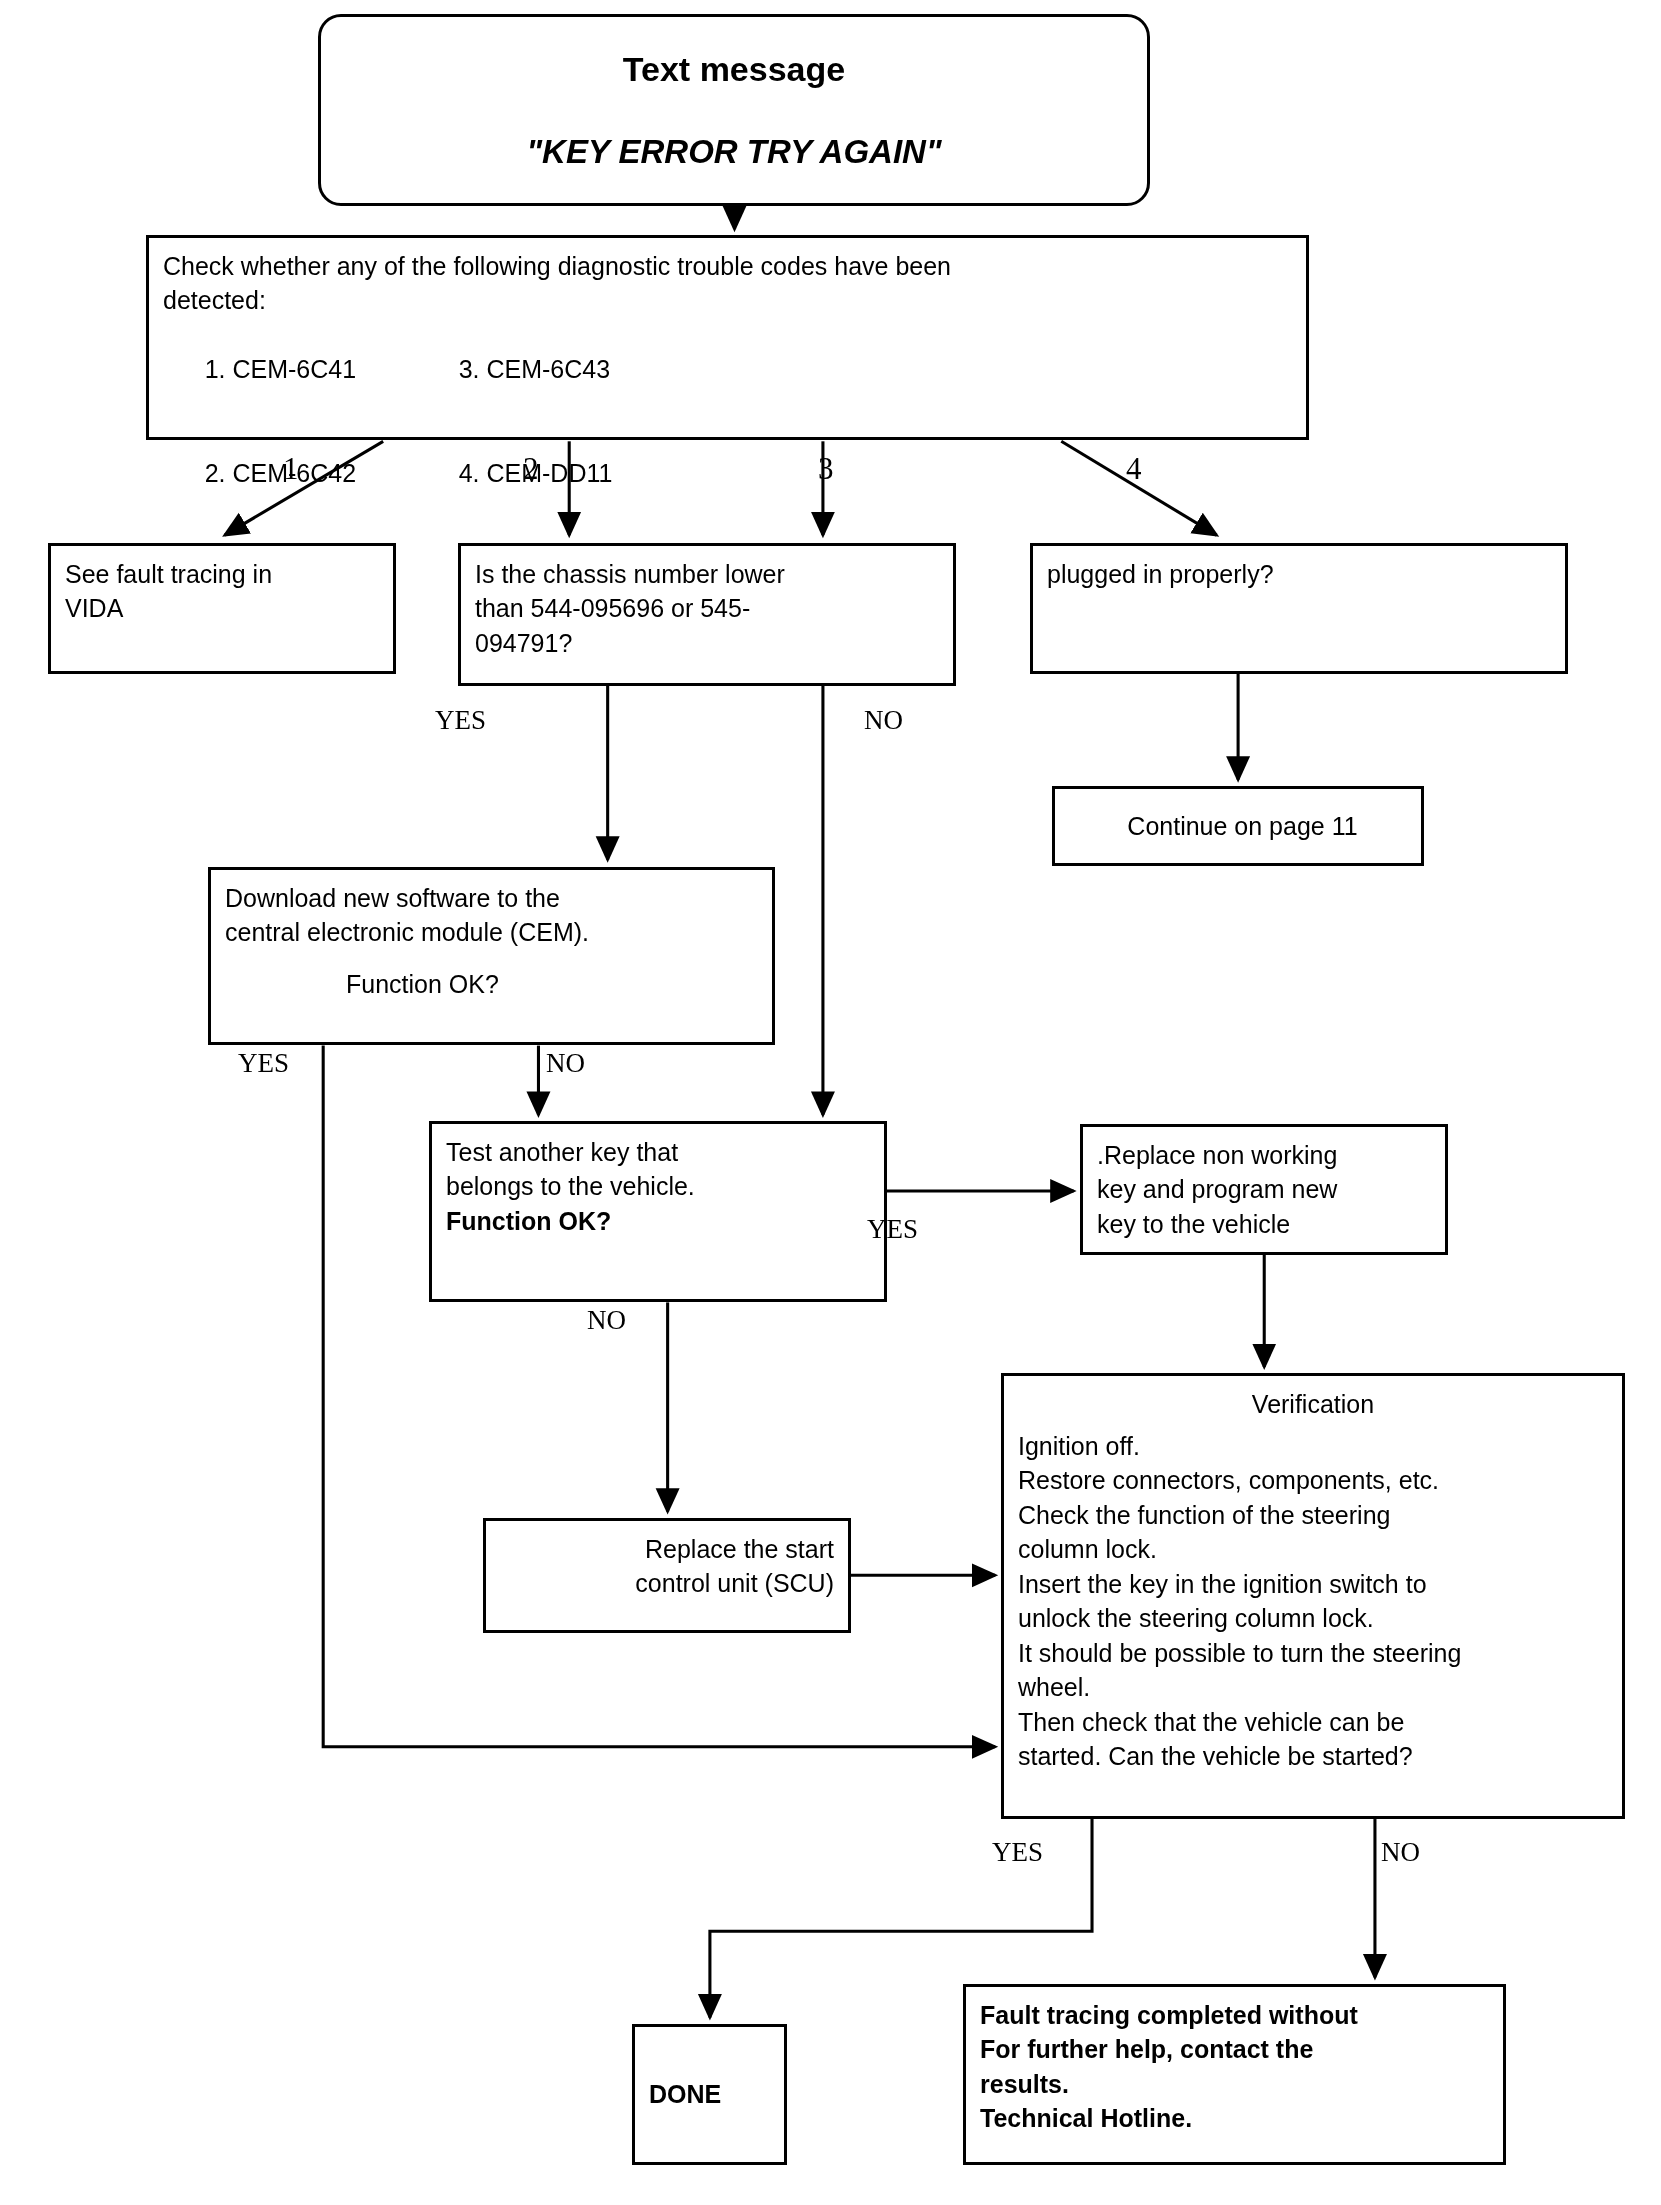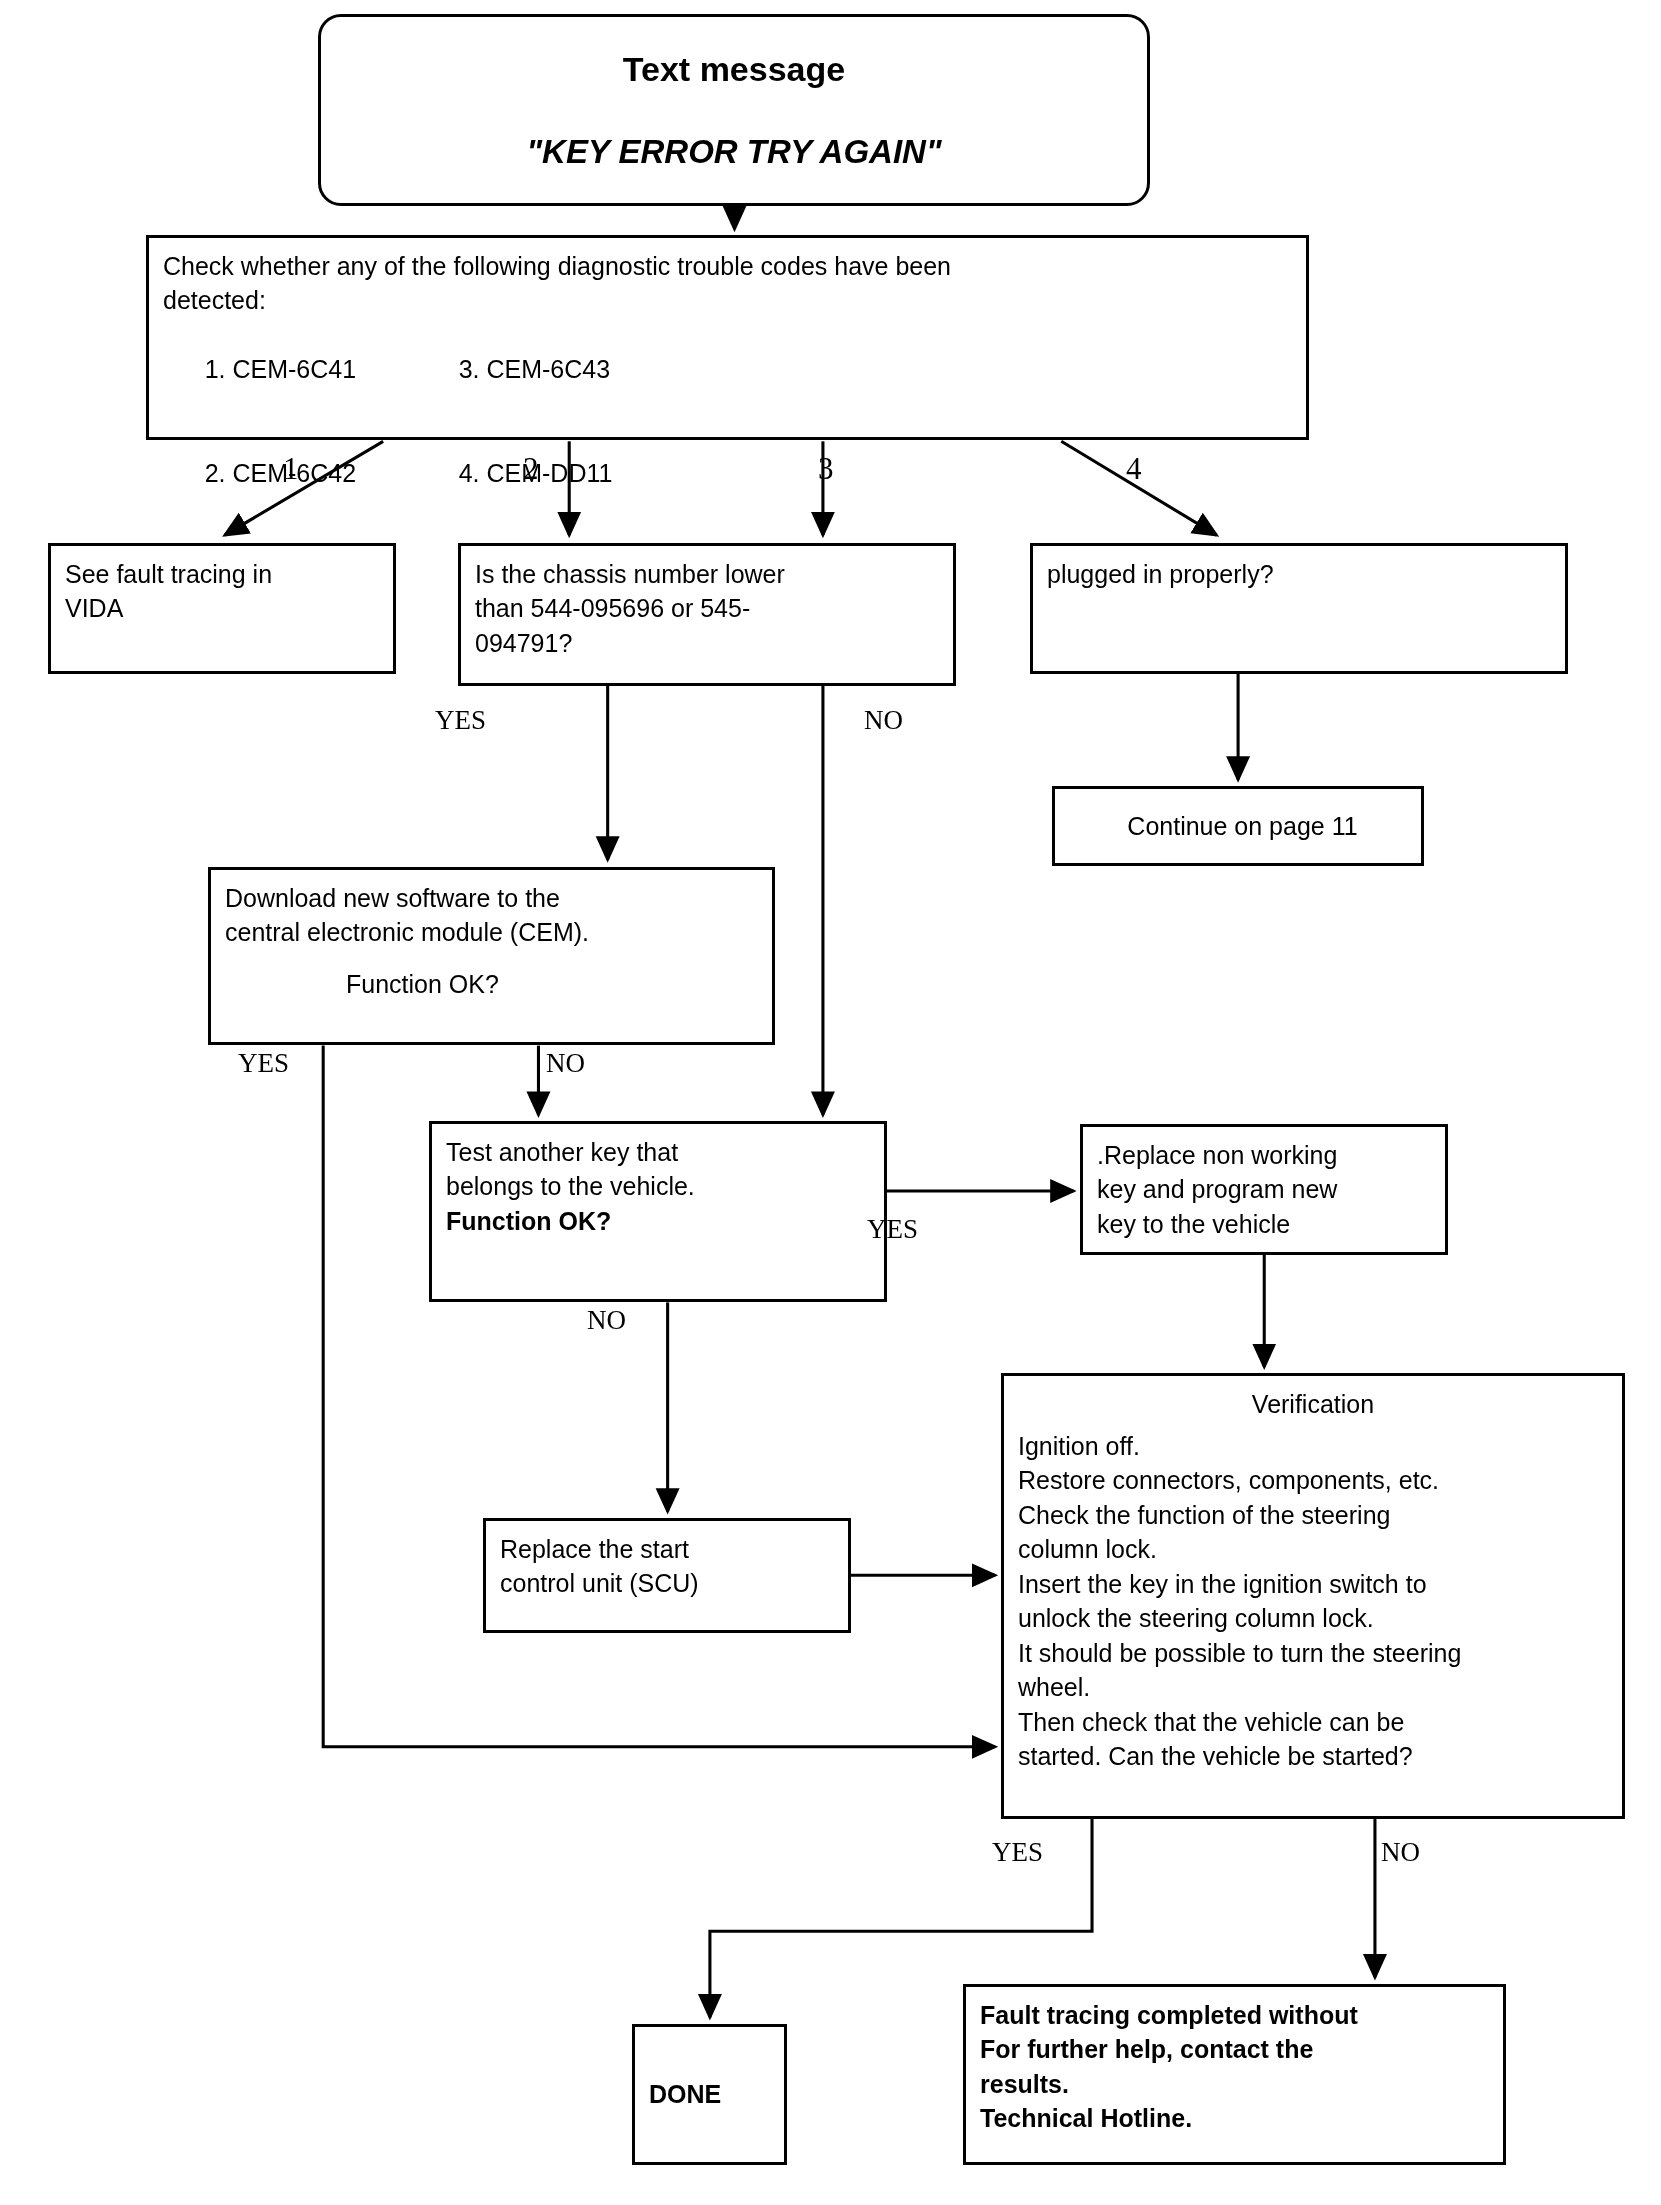--- a/index.html
+++ b/index.html
@@ -60,21 +60,21 @@
   #box-text-message   { left: 318px;  top: 14px;   width: 832px; height: 192px; border-radius: 23px; }
   #box-check-dtc      { left: 146px;  top: 235px;  width: 1163px; height: 205px; }
   #box-vida           { left: 48px;   top: 543px;  width: 348px;  height: 131px; }
   #box-chassis        { left: 458px;  top: 543px;  width: 498px;  height: 143px; }
   #box-scu-lin        { left: 1030px; top: 543px;  width: 538px;  height: 131px; }
   #box-continue       { left: 1052px; top: 786px; width: 372px;  height: 80px; padding-left: 23px; }
   #box-download       { left: 208px;  top: 867px; width: 567px;  height: 178px; }
   #box-test-key       { left: 400px;  top: 1121px; width: 458px;  height: 181px; margin-left: 29px; }
   #box-replace-key    { left: 1080px; top: 1124px; width: 368px;  height: 131px; }
   #box-verification   { left: 1001px; top: 1373px; width: 624px;  height: 446px; }
-  #box-replace-scu    { left: 483px;  top: 1518px; width: 368px;  height: 115px; }
+  #box-replace-scu    { left: 483px;  top: 1518px; width: 368px;  height: 115px; text-align: right; }
   #box-done           { left: 632px;  top: 2024px; width: 155px;  height: 141px; }
   #box-fault-tracing  { left: 963px; top: 1984px; width: 543px;  height: 181px; }
 </style>
 </head>
 <body>
 
 <div id="canvas">
 
   <svg class="connectors" viewBox="0 0 2161 2868" xmlns="http://www.w3.org/2000/svg">
     <defs>

